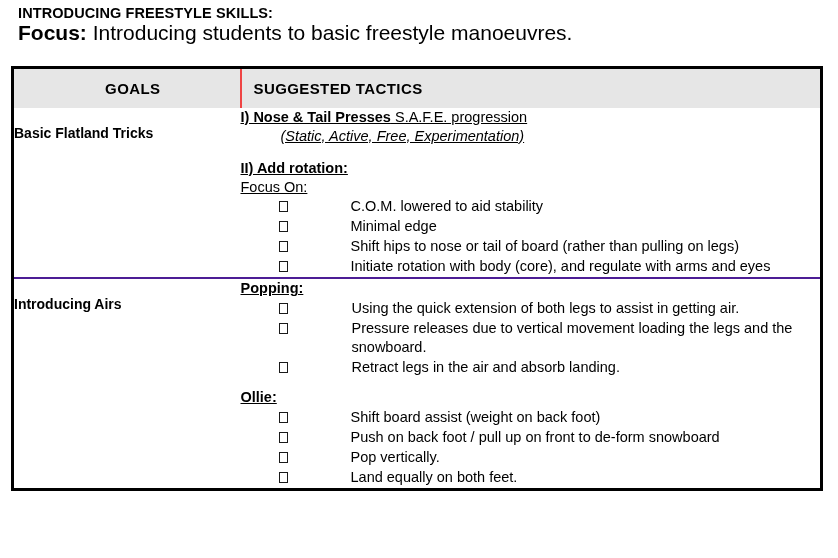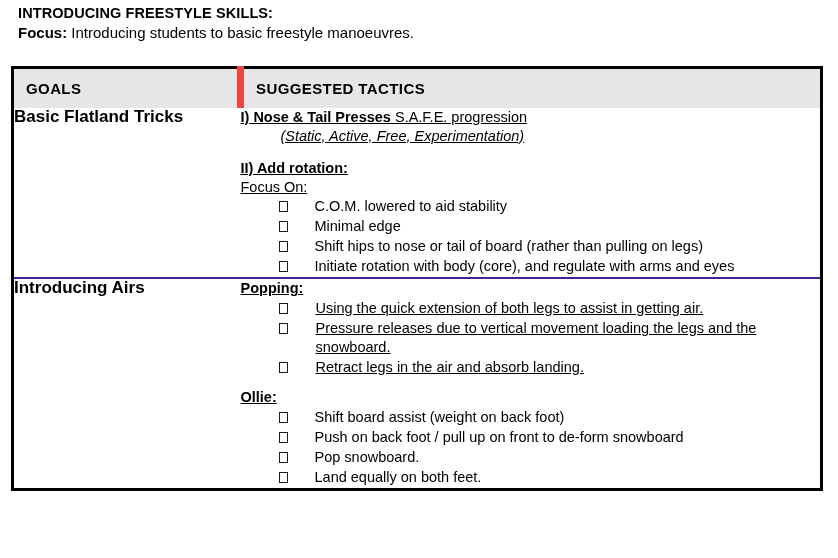--- a/index.html
+++ b/index.html
@@ -30,21 +30,21 @@
     width: 800px;
   }
   .intro-title {
     font-size: 14.5px;
     font-weight: bold;
     letter-spacing: 0.1px;
     line-height: 19px;
     white-space: nowrap;
   }
   .intro-focus {
-    font-size: 15px;
+    font-size: 21px;
     line-height: 20px;
     white-space: nowrap;
   }
   .intro-focus .lbl {
     font-weight: bold;
   }
 
   
   .tbl {
     position: absolute;
@@ -66,38 +66,40 @@
   }
 
   
   .hdr-cell {
     background: #e6e6e6;
     height: 39px;
     border-bottom: 3px solid #000000;
     text-align: left;
   }
   .hdr-cell.left {
-    border-right: 7px solid #ef4444;
+    border-right: 2px solid #ef4444;
+    text-align: center;
   }
   .hdr-text {
     font-size: 15px;
     font-weight: bold;
     letter-spacing: 0.4px;
     padding: 11px 0 0 12px;
   }
 
   
   .goal-cell {
     border-right: 2px solid #000000;
     padding: 11px 0 0 12px;
   }
   .goal-text {
-    font-size: 17px;
+    font-size: 14px;
     font-weight: bold;
     line-height: 18px;
+    margin-top: 16px;
   }
   .tactics-cell {
     padding: 10px 8px 12px 9px;
   }
   .row-sep > td {
     border-top: 2px solid #4c1d95;
   }
 
   
   .blk { font-size: 14.5px; line-height: 18.6px; }
@@ -126,22 +128,23 @@
     left: 38px;
     top: 4px;
     width: 7px;
     height: 9px;
     border: 1px solid #1a1a1a;
     background: #ffffff;
     display: block;
   }
   ul.bullets li .txt {
     display: block;
-  }
-  ul.bullets.wrapbox li { padding-left: 75px; text-decoration: underline; }
+    margin-left: 36px;
+  }
+  ul.bullets.wrapbox li { padding-left: 75px; }
 </style>
 </head>
 <body>
 
 <div class="page">
 
   <div class="intro">
     <div class="intro-title">INTRODUCING FREESTYLE SKILLS:</div>
     <div class="intro-focus"><span class="lbl">Focus:</span><span> Introducing students to basic freestyle manoeuvres.</span></div>
   </div>
@@ -234,21 +237,21 @@
               <li>
                   <span class="box"></span>
                   <span class="txt">Shift board assist (weight on back foot)</span>
                 </li>
               <li>
                   <span class="box"></span>
                   <span class="txt">Push on back foot / pull up on front to de-form snowboard</span>
                 </li>
               <li>
                   <span class="box"></span>
-                  <span class="txt">Pop snowboard.</span>
+                  <span class="txt">Pop vertically.</span>
                 </li>
               <li>
                   <span class="box"></span>
                   <span class="txt">Land equally on both feet.</span>
                 </li>
             </ul>
           </div>
 
         </td>
       </tr>

